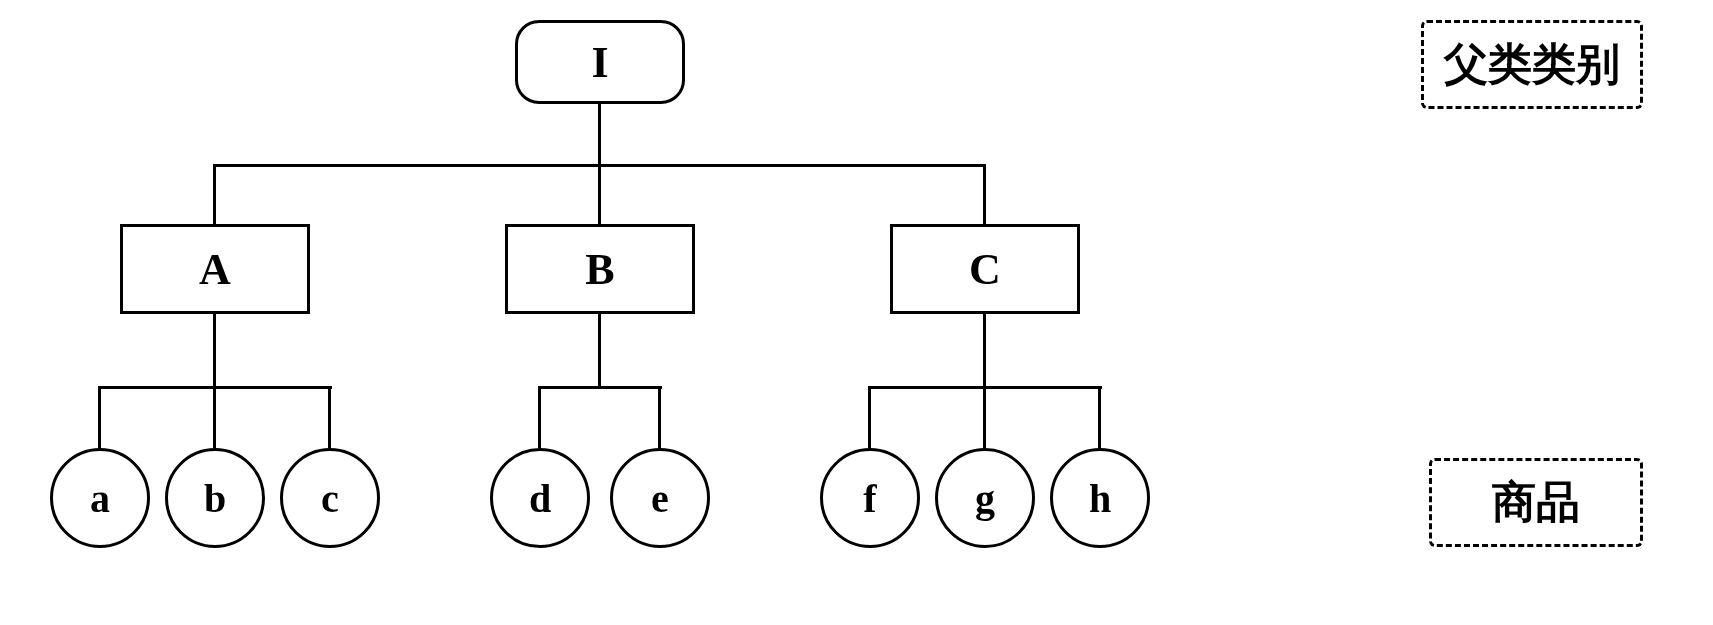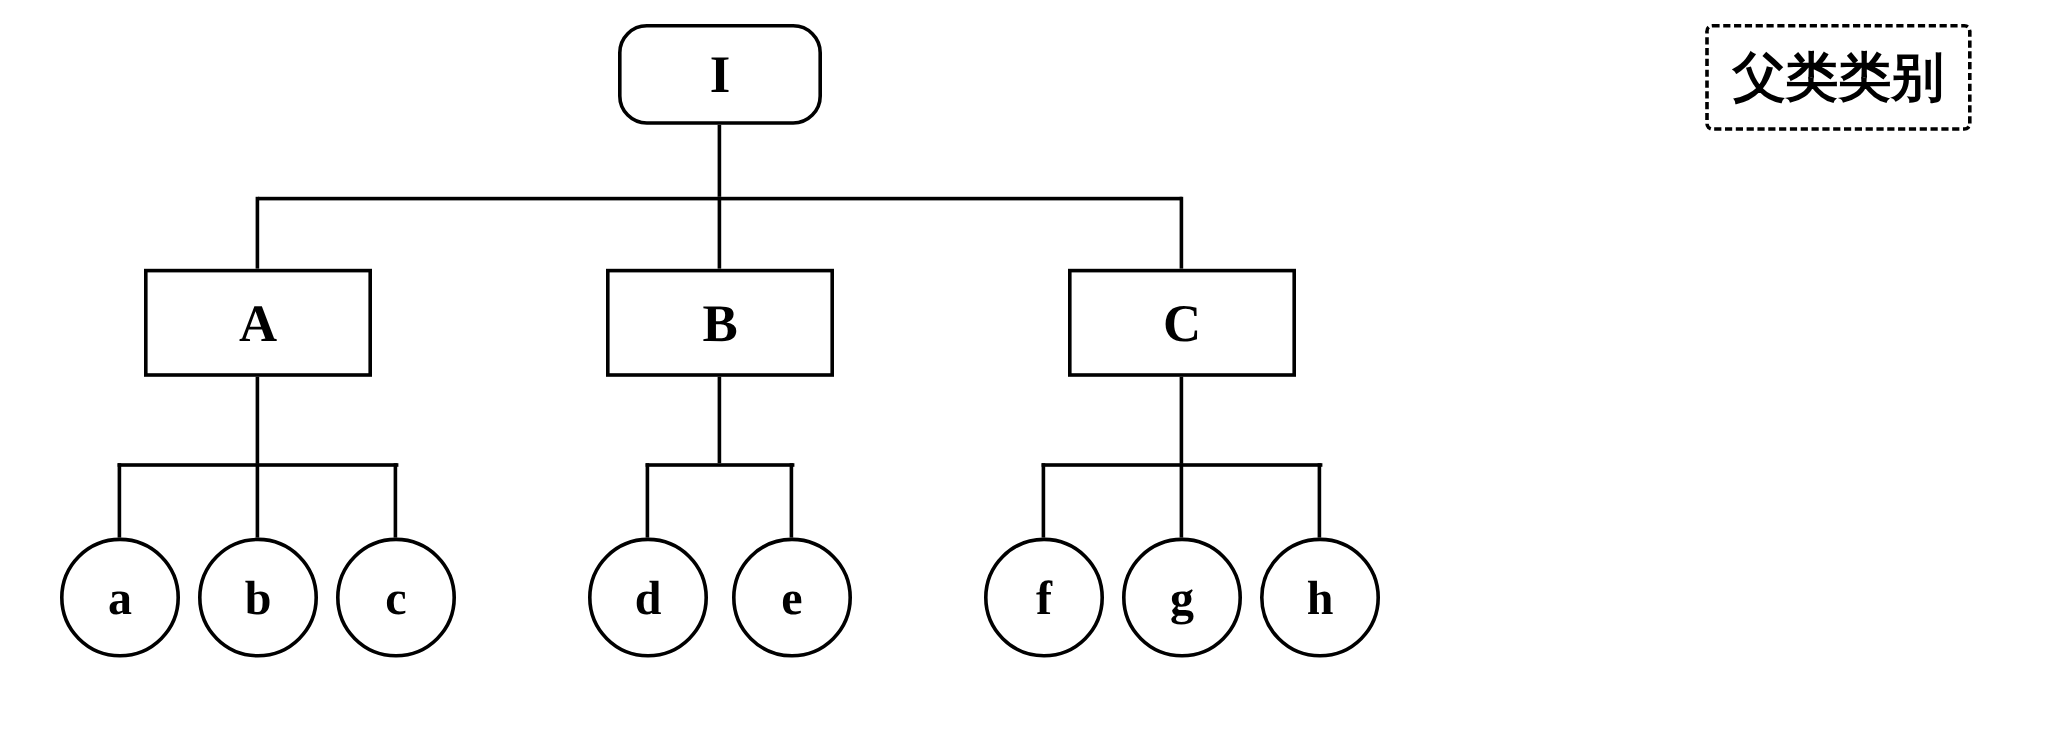--- a/index.html
+++ b/index.html
@@ -154,13 +154,16 @@
   <div class="node-circle" style="left:1010px; top:448px;">
     <span>h</span>
   </div>
 
 </div>
 
 <div class="labels-col">
   <div class="dashed-box" style="top:20px; right:0;">
     <span>父类类别</span>
   </div>
+  <div class="dashed-box" style="top:458px; right:0; padding-left:60px; padding-right:60px;">
+    <span>商品</span>
+  </div>
 </div>
 
 </body></html>

